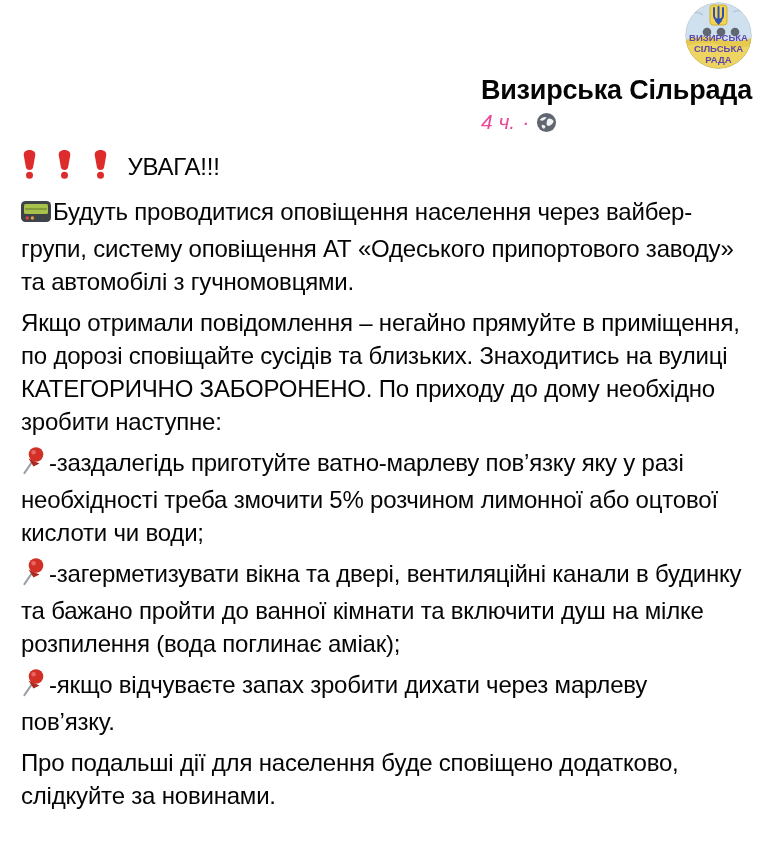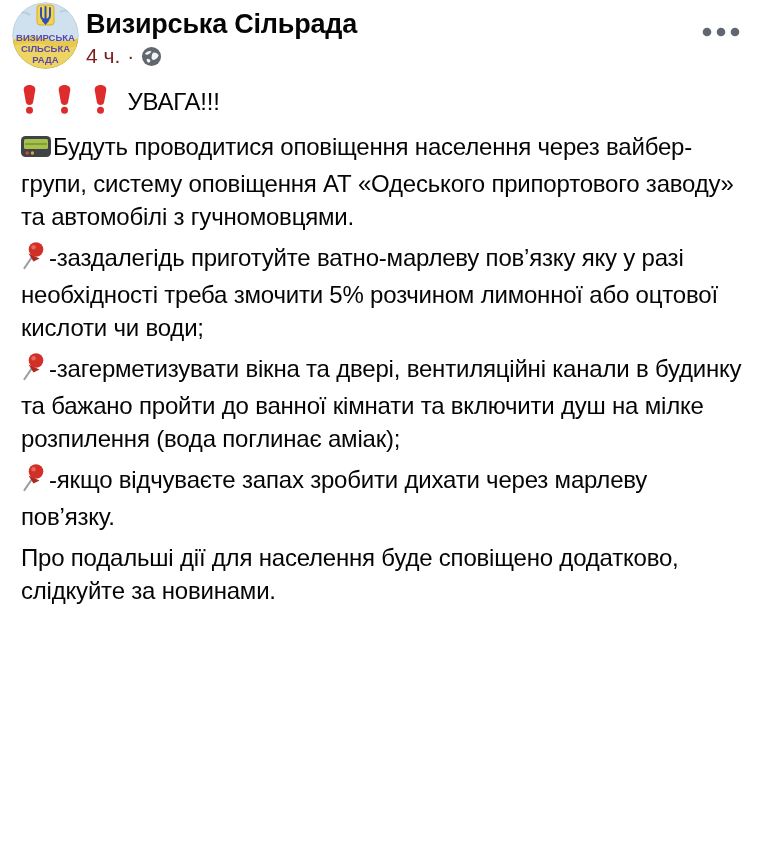--- a/index.html
+++ b/index.html
@@ -1,31 +1,31 @@
 <!DOCTYPE html>
 <html><head>
 <meta charset="utf-8">
 <style>
   * { box-sizing: border-box; }
   html,body { margin:0; padding:0; }
   body {
     width:768px; height:856px; background:#ffffff; overflow:hidden;
     font-family:"Liberation Sans", sans-serif; color:#050505;
   }
-  .header { position:relative; display:flex; align-items:center; padding:2px 16px 0 12px; }
+  .header { position:relative; display:flex; align-items:flex-end; padding:2px 16px 0 12px;flex-direction:column; }
   .avatar {
     width:67px; height:67px; border-radius:50%; overflow:hidden; flex:0 0 auto;
     cursor:pointer; display:block; padding:0; border:none; background:none;
   }
   .header-info { margin-left:7px; padding-top:5px; }
   .page-name {
     font-size:27px; font-weight:bold; color:#050505; letter-spacing:-0.2px;
     cursor:pointer; line-height:1.2;
   }
-  .meta-row { display:flex; align-items:center; gap:7px; margin-top:4px; color:#7f1d1d; font-size:21px; }
+  .meta-row { display:flex; align-items:center; gap:7px; margin-top:4px; color:#ec4899; font-size:21px;font-style:italic; }
   .meta-row .ts { cursor:pointer; }
   .more-btn {
     position:absolute; right:24px; top:22px; background:none; border:none; padding:4px; cursor:pointer;
   }
   .post {
     padding:8px 18px 0 13px;
     font-size:24px; line-height:33px; letter-spacing:-0.2px; color:#050505;
   }
   .post p { margin:8px; }
   .em-ic { display:inline-block; vertical-align:-4px; }
@@ -106,20 +106,21 @@
 
 
   <p><span class="em-ic inline-ic"><svg width="30" height="25" viewBox="0 0 30 25">
           <rect x="0" y="2" width="30" height="21" rx="4.5" fill="#3E4347"></rect>
           <rect x="3" y="5" width="24" height="10" rx="1.5" fill="#A8C14B"></rect>
           <line x1="4" y1="10" x2="26" y2="10" stroke="#7A9338" stroke-width="1.6"></line>
           <circle cx="6.2" cy="19" r="1.7" fill="#E04343"></circle>
           <circle cx="11.4" cy="19" r="1.7" fill="#E0A043"></circle>
         </svg></span><span>Будуть проводитися оповіщення населення через вайбер-групи, систему оповіщення АТ «Одеського припортового заводу» та автомобілі з гучномовцями.</span></p>
 
+  <p><span>Якщо отримали повідомлення – негайно прямуйте в приміщення, по дорозі сповіщайте сусідів та близьких. Знаходитись на вулиці КАТЕГОРИЧНО ЗАБОРОНЕНО. По приходу до дому необхідно зробити наступне:</span></p>
 
   <p><span class="em-ic inline-ic"><svg width="26" height="29" viewBox="0 0 26 29">
           <line x1="11" y1="16" x2="3.5" y2="27" stroke="#9AA0A6" stroke-width="2.2" stroke-linecap="round"></line>
           <path d="M7.5 12.5 L18.5 17.5 L12.5 20.5 Z" fill="#A82A23"></path>
           <circle cx="15" cy="8.5" r="7.3" fill="#D22F27"></circle>
           <circle cx="12.6" cy="6.2" r="2.3" fill="#E8655F"></circle>
         </svg></span><span>-заздалегідь приготуйте ватно-марлеву пов’язку яку у разі необхідності треба змочити 5% розчином лимонної або оцтової кислоти чи води;</span></p>
 
   <p><span class="em-ic inline-ic"><svg width="26" height="29" viewBox="0 0 26 29">
           <line x1="11" y1="16" x2="3.5" y2="27" stroke="#9AA0A6" stroke-width="2.2" stroke-linecap="round"></line>

